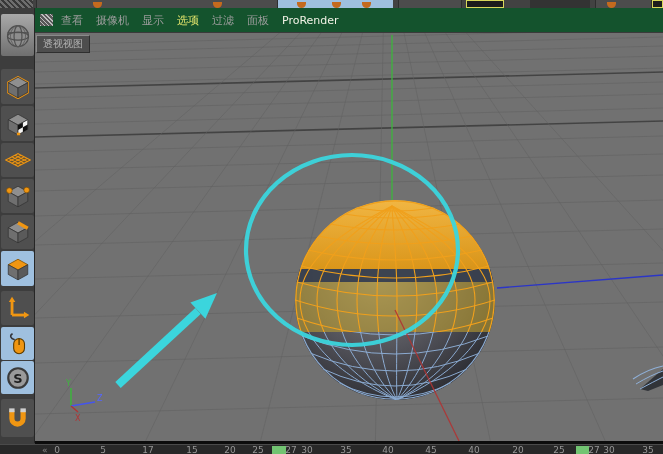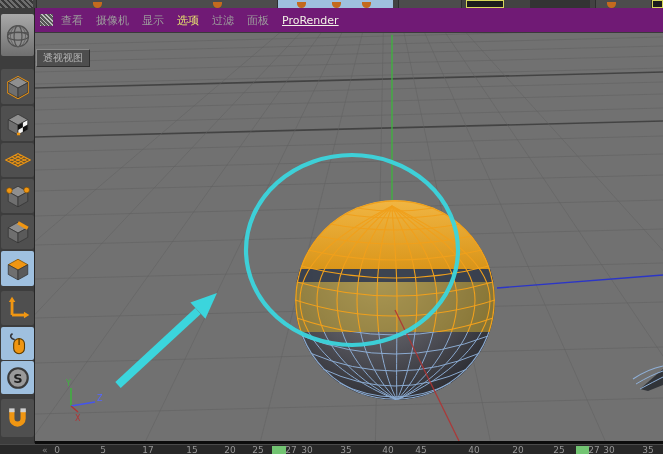--- a/index.html
+++ b/index.html
@@ -9,38 +9,38 @@
   
   #top-sliver{position:absolute;left:0;top:0;width:663px;height:8px;background:#424242;}
   #top-sliver .hatch{position:absolute;left:0;top:0;width:33px;height:8px;
      background:repeating-linear-gradient(45deg,#6e6e6e 0 2px,#383838 2px 4px);}
   #top-sliver .seg{position:absolute;top:0;height:8px;}
   .btnrow{background:#4c4c4c;border-left:1px solid #2e2e2e;border-right:1px solid #2e2e2e;}
   .bluegrp{background:#9fc0df;}
   .ylw{background:#1c1c1c;border:1px solid #d8d85a;box-sizing:border-box;}
   .dotic{position:absolute;top:2px;width:9px;height:6px;border-radius:0 0 5px 5px;background:#c46a1e;}
   
-  #vmenu{position:absolute;left:35px;top:8px;width:628px;height:25px;background:#701a75;
+  #vmenu{position:absolute;left:35px;top:8px;width:628px;height:25px;background:#14532d;
          border-bottom:1px solid #3a3a3a;display:flex;align-items:center;box-sizing:border-box;
          padding-left:5px;}
   #vmenu .grip{width:13px;height:12px;margin-right:8px;
      background:repeating-linear-gradient(45deg,#bdbdbd 0 1px,#585858 1px 3px);}
   #vmenu .mi{font-size:11px;color:#9c9c9c;margin-right:13px;white-space:nowrap;cursor:default;}
   #vmenu .mi.bright{color:#e9e96e;}
-  #vmenu .mi.white{color:#f2f2e6;text-decoration:underline;}
+  #vmenu .mi.white{color:#f2f2e6;}
   
   #ltools{position:absolute;left:0;top:8px;width:35px;height:435px;background:#3d3d3d;
           border-right:1px solid #262626;box-sizing:border-box;}
   .tile{position:absolute;left:1px;width:33px;background:#4f4f4f;border-radius:2px;
         display:flex;align-items:center;justify-content:center;}
   .tile.lit{background:#9fc0df;}
   .tile.light{background:linear-gradient(#a9a9a9,#6f6f6f);}
   
   #viewport{position:absolute;left:35px;top:33px;width:628px;height:408px;background:#717171;overflow:hidden;}
-  #vtab{position:absolute;left:1px;top:16px;padding:1px 6px;font-size:10px;color:#b4b4b4;
+  #vtab{position:absolute;left:1px;top:2px;padding:1px 6px;font-size:10px;color:#b4b4b4;
         background:#4e4e4e;border-top:1px solid #8a8a8a;border-left:1px solid #8a8a8a;
         border-right:1px solid #2f2f2f;border-bottom:1px solid #2f2f2f;z-index:5;}
   #scene{position:absolute;left:0;top:0;}
   
   #blackline{position:absolute;left:35px;top:441px;width:628px;height:3px;background:#0c0c0c;}
   #ruler{position:absolute;left:0;top:444px;width:663px;height:10px;background:#282828;
          border-top:1px solid #4a4a4a;box-sizing:border-box;}
   #ruler .rl{position:absolute;top:0px;transform:translateX(-50%);font-size:9px;color:#979797;line-height:10px;}
   #ruler .mk{position:absolute;top:1px;height:8px;background:#72c472;}
   #ruler .pre{position:absolute;top:0;font-size:9px;color:#8a8a8a;line-height:10px;}
@@ -324,21 +324,21 @@
       <span class="rl" style="left: 57px;">0</span>
       <span class="rl" style="left: 103px;">5</span>
       <span class="rl" style="left: 148px;">17</span>
       <span class="rl" style="left: 192px;">15</span>
       <span class="rl" style="left: 230px;">20</span>
       <span class="rl" style="left: 258px;">25</span>
       <span class="rl" style="left: 291px;">27</span>
       <span class="rl" style="left: 307px;">30</span>
       <span class="rl" style="left: 346px;">35</span>
       <span class="rl" style="left: 388px;">40</span>
-      <span class="rl" style="left: 421px; text-decoration: underline;">45</span>
+      <span class="rl" style="left: 431px; text-decoration: underline;">45</span>
       <span class="rl" style="left: 474px;">40</span>
       <span class="rl" style="left: 518px;">20</span>
       <span class="rl" style="left: 559px;">25</span>
       <span class="rl" style="left: 594px;">27</span>
       <span class="rl" style="left: 609px;">30</span>
       <span class="rl" style="left: 648px;">35</span>
     </div>
 
 </div>
 

